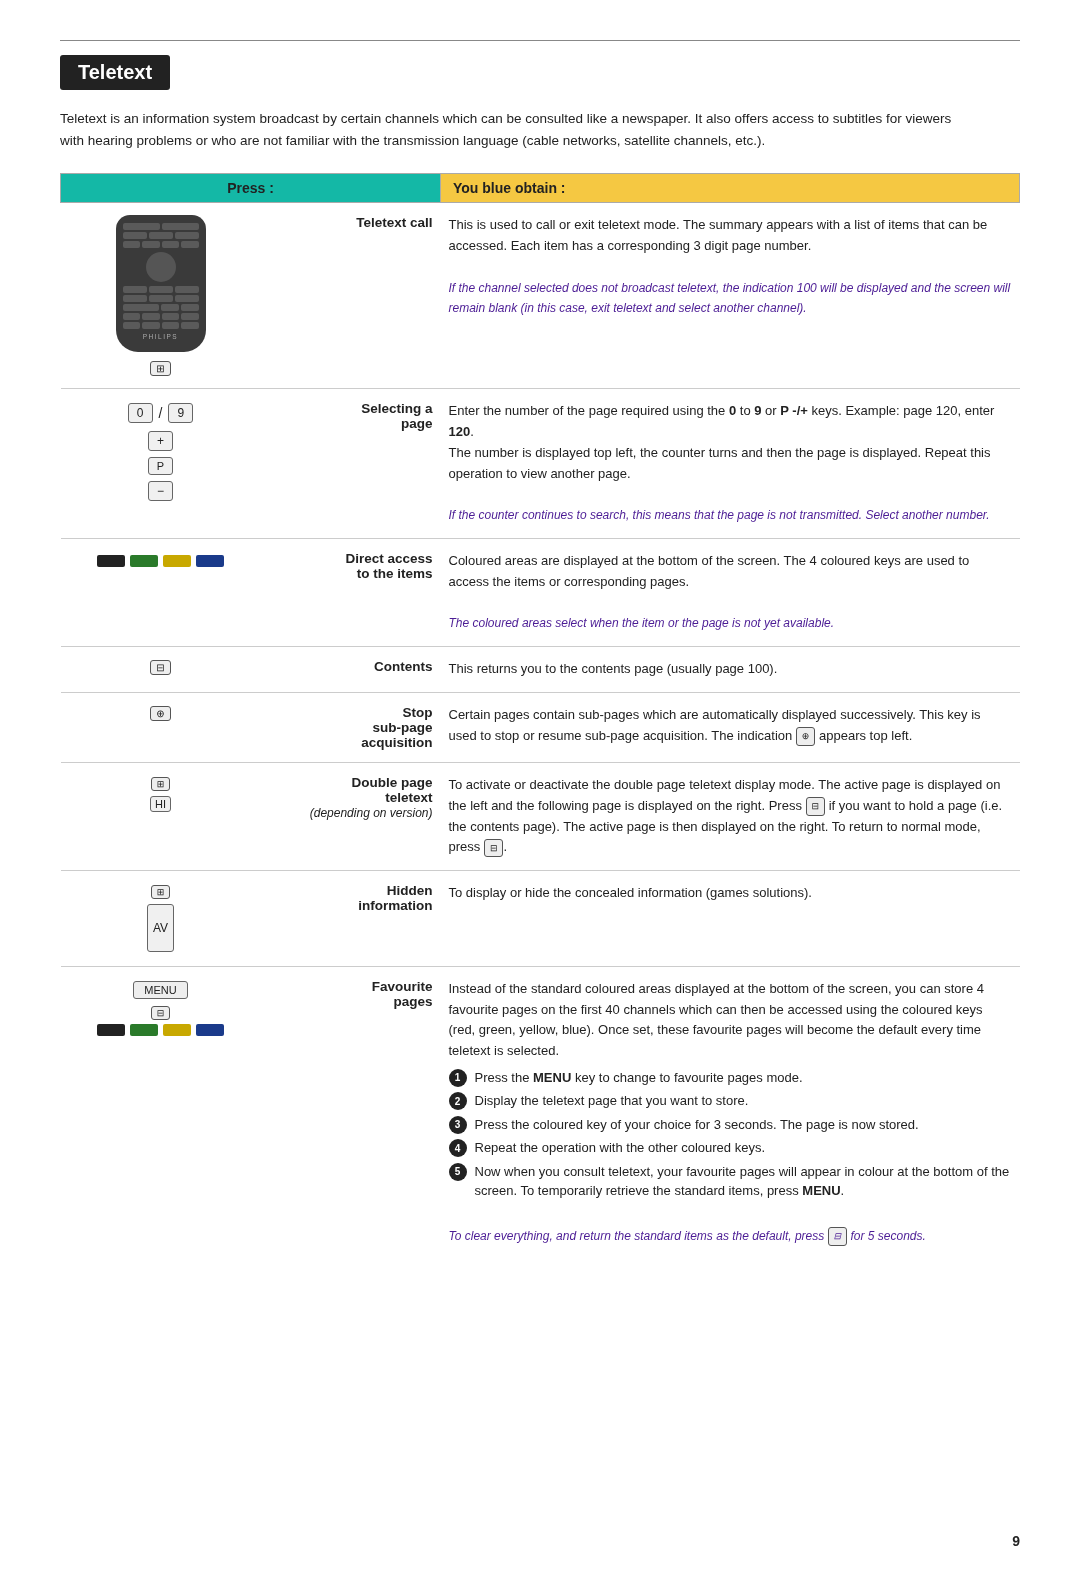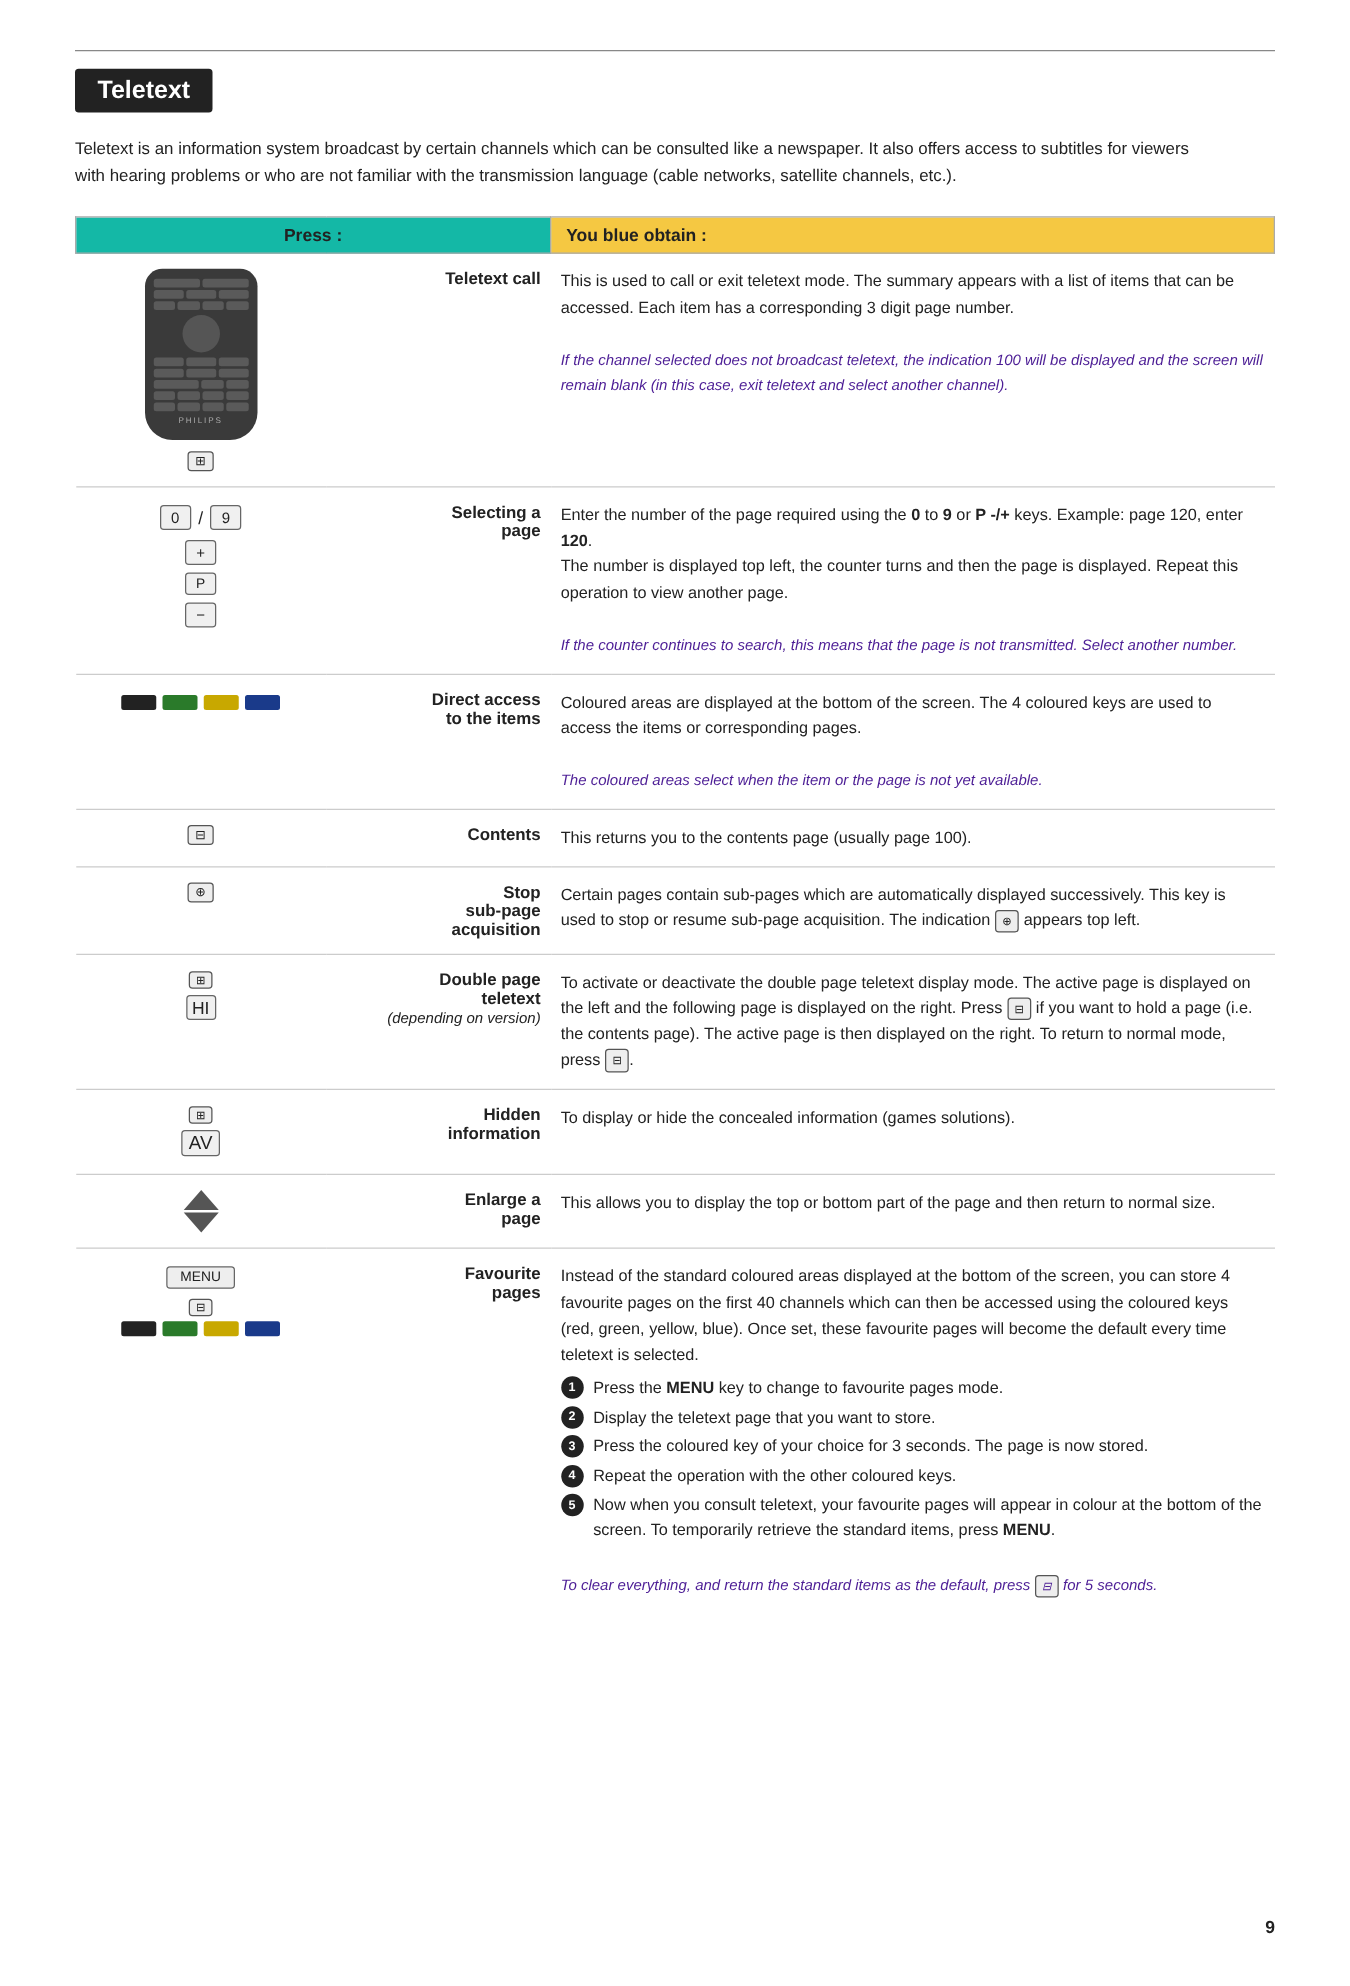--- a/index.html
+++ b/index.html
@@ -426,59 +426,45 @@
       <td class="col-label">Stop<br>sub-page<br>acquisition</td>
       <td class="col-desc">
         Certain pages contain sub-pages which are automatically displayed successively. This key is used to stop or resume sub-page acquisition. The indication <span class="icon-symbol" style="font-size:9px;">⊕</span> appears top left.
       </td>
     </tr>
 
     <tr class="content-row">
       <td class="col-icon">
         <div style="text-align:center;">
           <div style="margin-bottom:3px;"><span class="icon-symbol" style="font-size:9px;">⊞</span></div>
-          <div><span class="btn-icon" style="font-size:14px; padding:1px 4px;">HI</span></div>
+          <div><span class="btn-icon" style="font-size:11px; padding:1px 4px;">HI</span></div>
         </div>
       </td>
       <td class="col-label">
         Double page<br>teletext<br>
         <span class="sub-label">(depending on version)</span>
       </td>
       <td class="col-desc">
         To activate or deactivate the double page teletext display mode. The active page is displayed on the left and the following page is displayed on the right. Press <span class="icon-symbol" style="font-size:9px;">⊟</span> if you want to hold a page (i.e. the contents page). The active page is then displayed on the right. To return to normal mode, press <span class="icon-symbol" style="font-size:9px;">⊟</span>.
       </td>
     </tr>
 
     <tr class="content-row">
       <td class="col-icon">
         <div style="text-align:center;">
           <div><span class="icon-symbol" style="font-size:9px;">⊞</span></div>
-          <div style="margin-top:3px;"><span class="btn-icon" style="font-size:15px; padding:1px 5px;">AV</span></div>
+          <div style="margin-top:3px;"><span class="btn-icon" style="font-size:12px; padding:16px 5px;">AV</span></div>
         </div>
       </td>
       <td class="col-label">Hidden<br>information</td>
       <td class="col-desc">
         To display or hide the concealed information (games solutions).
       </td>
     </tr>
 
-    <tr class="content-row">
-      <td class="col-icon">
-        <div style="text-align:center;">
-          <div>
-            <div class="arrow-up" style="width:0;height:0;border-left:14px solid transparent;border-right:14px solid transparent;border-bottom:16px solid #555;margin:0 auto;"></div>
-            <div class="arrow-down" style="width:0;height:0;border-left:14px solid transparent;border-right:14px solid transparent;border-top:16px solid #555;margin:2px auto 0;"></div>
-          </div>
-        </div>
-      </td>
-      <td class="col-label">Enlarge a<br>page</td>
-      <td class="col-desc">
-        This allows you to display the top or bottom part of the page and then return to normal size.
-      </td>
-    </tr>
 
     <tr class="content-row">
       <td class="col-icon">
         <div style="text-align:center;">
           <div style="margin-bottom:4px;"><span class="menu-btn">MENU</span></div>
           <div style="margin-bottom:4px;"><span class="icon-symbol" style="font-size:9px;">⊟</span></div>
           <div class="color-btns">
             <div class="color-btn btn-black"></div>
             <div class="color-btn btn-green"></div>
             <div class="color-btn btn-yellow"></div>

